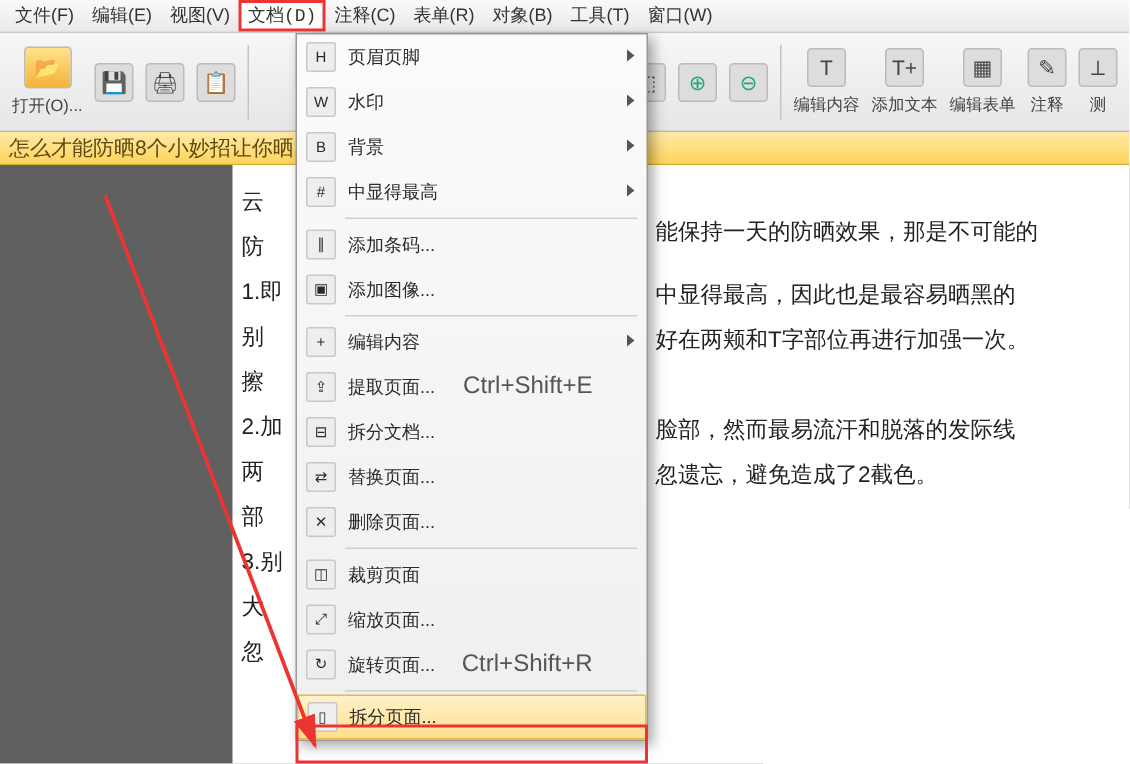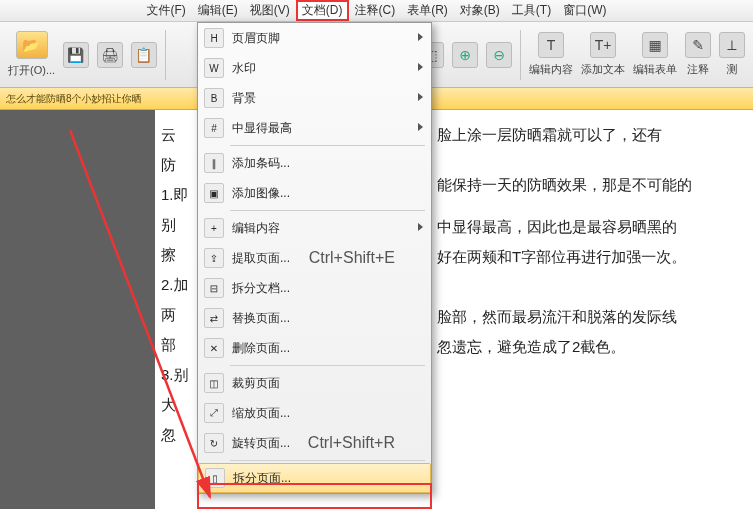--- a/index.html
+++ b/index.html
@@ -1,29 +1,29 @@
 <!DOCTYPE html>
 <html><head>
 <meta charset="utf-8">
 <style>
   * { margin: 0; padding: 0; box-sizing: border-box; font-family: "Microsoft YaHei", SimSun, sans-serif; }
   body { width: 753px; height: 509px; overflow: hidden; background: #fff; font-size: 12px; }
 
-  .menubar { height: 22px; background: linear-gradient(#fafafa,#e9e9e9); border-bottom: 1px solid #c9c9c9; display: flex; align-items: center; padding: 0 4px; justify-content: center; }
+  .menubar { height: 22px; background: linear-gradient(#fafafa,#e9e9e9); border-bottom: 1px solid #c9c9c9; display: flex; align-items: center; padding: 0 4px; }
   .menu-item { padding: 2px 6px; color: #333; cursor: default; }
-  .menu-item.active { border: 2px solid #e33; background: #fff; padding: 0 4px; }
+  .menu-item.active { border: 2px solid #e33; background: #fff; padding: 0 4px; font-family: Liberation Mono, monospace; }
 
   .toolbar { height: 66px; background: linear-gradient(#f7f7f7,#e6e6e6); border-bottom: 1px solid #b8b8b8; display: flex; align-items: center; padding: 4px 8px; gap: 8px; }
   .tb-btn { display: flex; flex-direction: column; align-items: center; font-size: 11px; color: #444; }
   .tb-icon { width: 26px; height: 26px; background: #ddd; border: 1px solid #bbb; border-radius: 3px; display: flex; align-items: center; justify-content: center; font-size: 14px; }
   .tb-label { margin-top: 4px; }
   .open-btn .tb-icon { background: linear-gradient(#ffe28a,#f3b23e); width: 32px; height: 28px; }
   .sep { width: 1px; height: 50px; background: #c4c4c4; }
 
-  .tabstrip { height: 22px; background: linear-gradient(#ffe9a8,#ffd45b); border-bottom: 1px solid #d9a93a; display: flex; align-items: center; padding: 0 6px; font-size: 10px; color: #5b4a11; }
+  .tabstrip { height: 22px; background: linear-gradient(#ffe9a8,#ffd45b); border-bottom: 1px solid #d9a93a; display: flex; align-items: center; padding: 0 6px; font-size: 14px; color: #5b4a11; }
 
   .workspace { position: relative; height: 399px; background: #606060; display: flex; }
   .gutter { width: 155px; background: #606060; }
   .page { margin-top: 0; background: #fff; flex: 1; padding: 18px 16px 16px 32px; font-size: 15px; color: #222; line-height: 2; position: relative; overflow: hidden; font-family: SimSun, serif; }
   .page p { white-space: nowrap; }
 
   .dropdown { position: absolute; left: 197px; top: 22px; width: 235px; background: linear-gradient(#fbfbfb,#efefef); border: 1px solid #9a9a9a; box-shadow: 3px 3px 8px rgba(0,0,0,.35); z-index: 50; }
   .dd-item { display: flex; align-items: center; height: 30px; padding: 0 20px 0 6px; font-size: 12px; color: #2a2a2a; position: relative; }
   .dd-item.hl { background: linear-gradient(#fff2c9,#ffdf8e); border: 1px solid #e7b84f; border-radius: 2px; }
   .dd-icon { width: 20px; height: 20px; margin-right: 8px; background: #eee; border: 1px solid #c8c8c8; border-radius: 2px; display: flex; align-items: center; justify-content: center; font-size: 10px; }
@@ -119,21 +119,20 @@
       <p></p>
       <p>两</p>
       <p>部</p>
       <p></p>
       <p>3.别</p>
       <p></p>
       <p>大</p>
       <p>忽</p>
     </div>
     <div style="position:absolute; left:282px; top:10px; line-height:2; font-size:15px;">
-      <p>脸上涂一层防晒霜就可以了，还有</p>
       <p></p>
       <p style="margin-top:20px">能保持一天的防晒效果，那是不可能的</p>
       <p></p>
       <p style="margin-top:12px">中显得最高，因此也是最容易晒黑的</p>
       <p>好在两颊和T字部位再进行加强一次。</p>
       <p></p>
       <p style="margin-top:30px">脸部，然而最易流汗和脱落的发际线</p>
       <p>忽遗忘，避免造成了2截色。</p>
     </div>
   </div>

